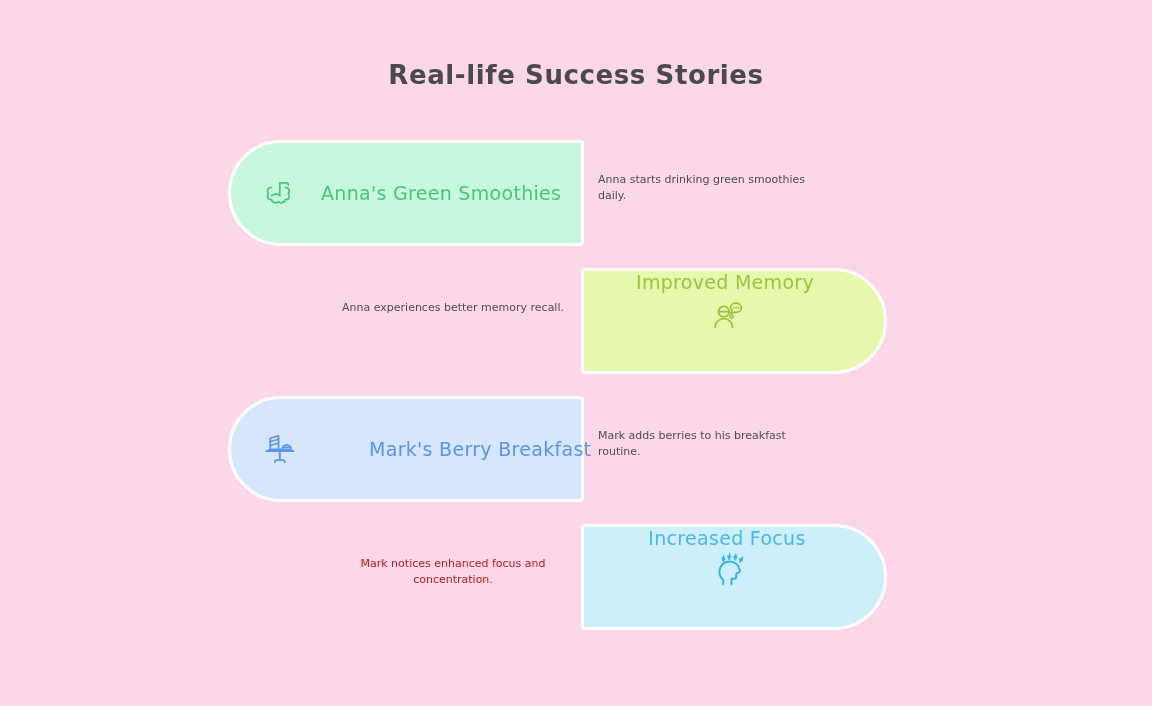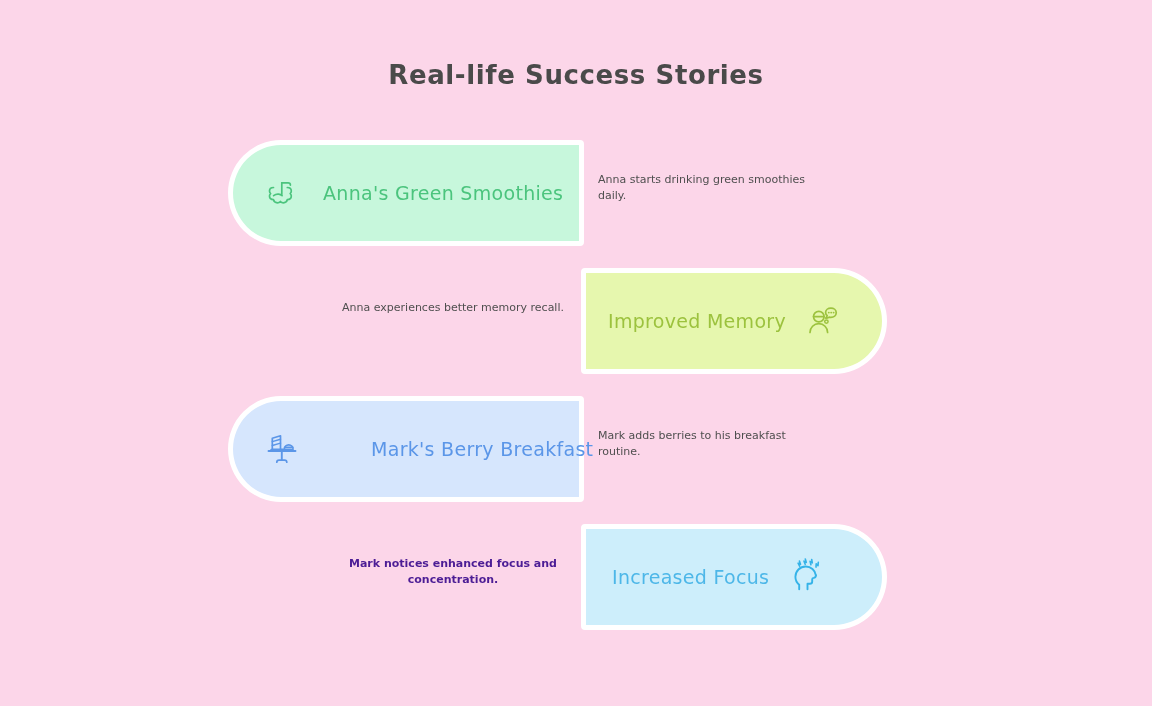--- a/index.html
+++ b/index.html
@@ -49,41 +49,42 @@
     height: 128px;
     width: 1152px;
   }
 
   
   .card {
     position: absolute;
     height: 106px;
     display: flex;
     align-items: center;
-    border: 5px solid #6d28d9;
+    border: 3px solid #6d28d9;
   }
 
   
   .card.left {
     left: 228px;
     width: 356px;
     border-radius: 53px 4px 4px 53px;
     padding-left: 26px;
     padding-right: 18px;
     justify-content: flex-start;
   }
 
   
   .card.right {
     left: 581px;
     width: 306px;
     border-radius: 4px 53px 53px 4px;
     padding-left: 16px;
     padding-right: 24px;
     justify-content: flex-start;
+    flex-direction: column;
   }
 
   .card-icon {
     width: 46px;
     height: 46px;
     flex: 0 0 46px;
     display: flex;
     align-items: center;
     justify-content: center;
   }
@@ -192,17 +193,17 @@
           <svg width="44" height="44" viewBox="0 0 44 44" fill="none" id="icon3" style="color: rgb(53, 179, 232);">
             <path d="M13.2 34.2v-4.4c-2.3-1.9-3.8-4.8-3.8-8 0-5.7 4.6-10.3 10.3-10.3 5.2 0 9.5 3.8 10.2 8.8" stroke="currentColor" stroke-width="1.9" stroke-linecap="round" stroke-linejoin="round"></path>
             <path d="M29.9 20.3c0 1.6-.9 2.4-2.3 2.6-.9.1-1.4.5-1.4 1.4v2.2c0 1.3-1 2.3-2.3 2.3h-2.4v5.4" stroke="currentColor" stroke-width="1.9" stroke-linecap="round" stroke-linejoin="round"></path>
             <path d="M13.6 11.2l-1.5-3.1 2.4 1.2-1.1-3.2" stroke="currentColor" stroke-width="1.6" stroke-linecap="round" stroke-linejoin="round"></path>
             <path d="M19.2 9.3l-1.2-3.2 2.3 1.3-1-3.3" stroke="currentColor" stroke-width="1.6" stroke-linecap="round" stroke-linejoin="round"></path>
             <path d="M24.9 9.7l-.8-3.3 2.2 1.5-.6-3.4" stroke="currentColor" stroke-width="1.6" stroke-linecap="round" stroke-linejoin="round"></path>
             <path d="M30 12.1l.2-3.4 1.8 2 .3-3.4" stroke="currentColor" stroke-width="1.6" stroke-linecap="round" stroke-linejoin="round"></path>
           </svg>
         </span>
       </div>
-      <div class="desc at-left" style="color: #4c1d95; font-weight: bold;">Mark notices enhanced focus and concentration.</div>
+      <div class="desc at-left" style="color: #b91c1c;">Mark notices enhanced focus and concentration.</div>
     </div>
 
   </div>
 </div>
 
 </body></html>

